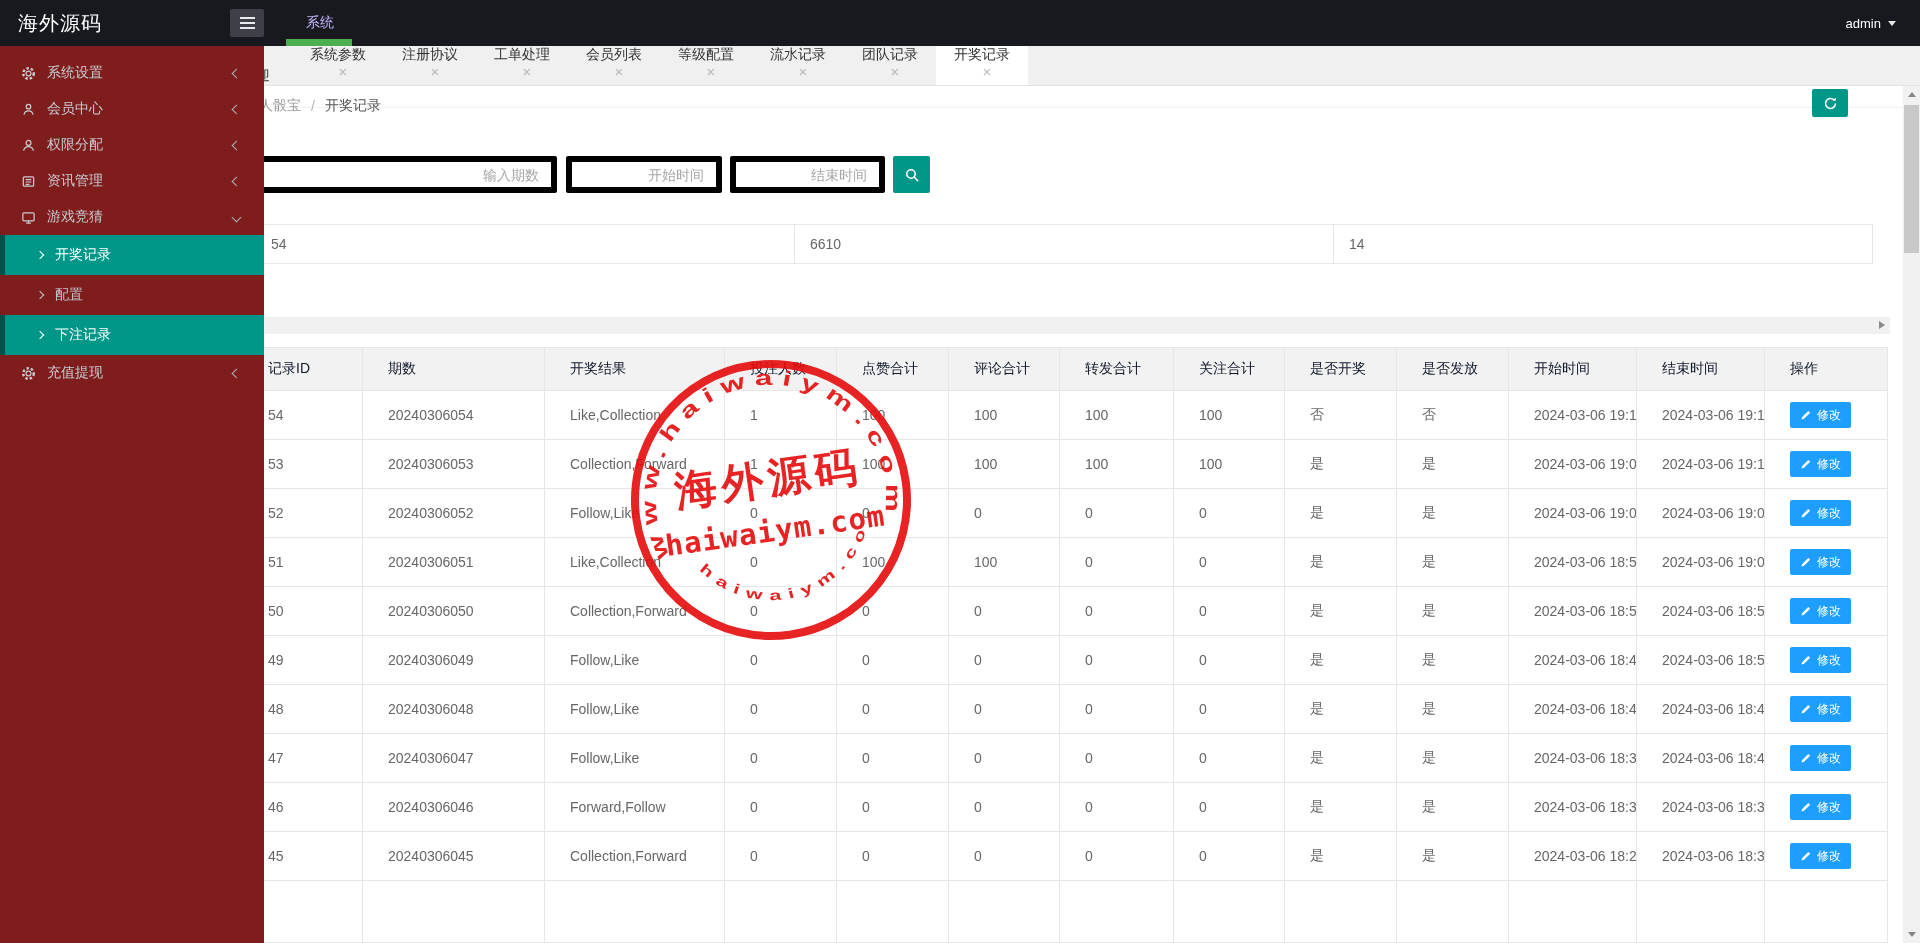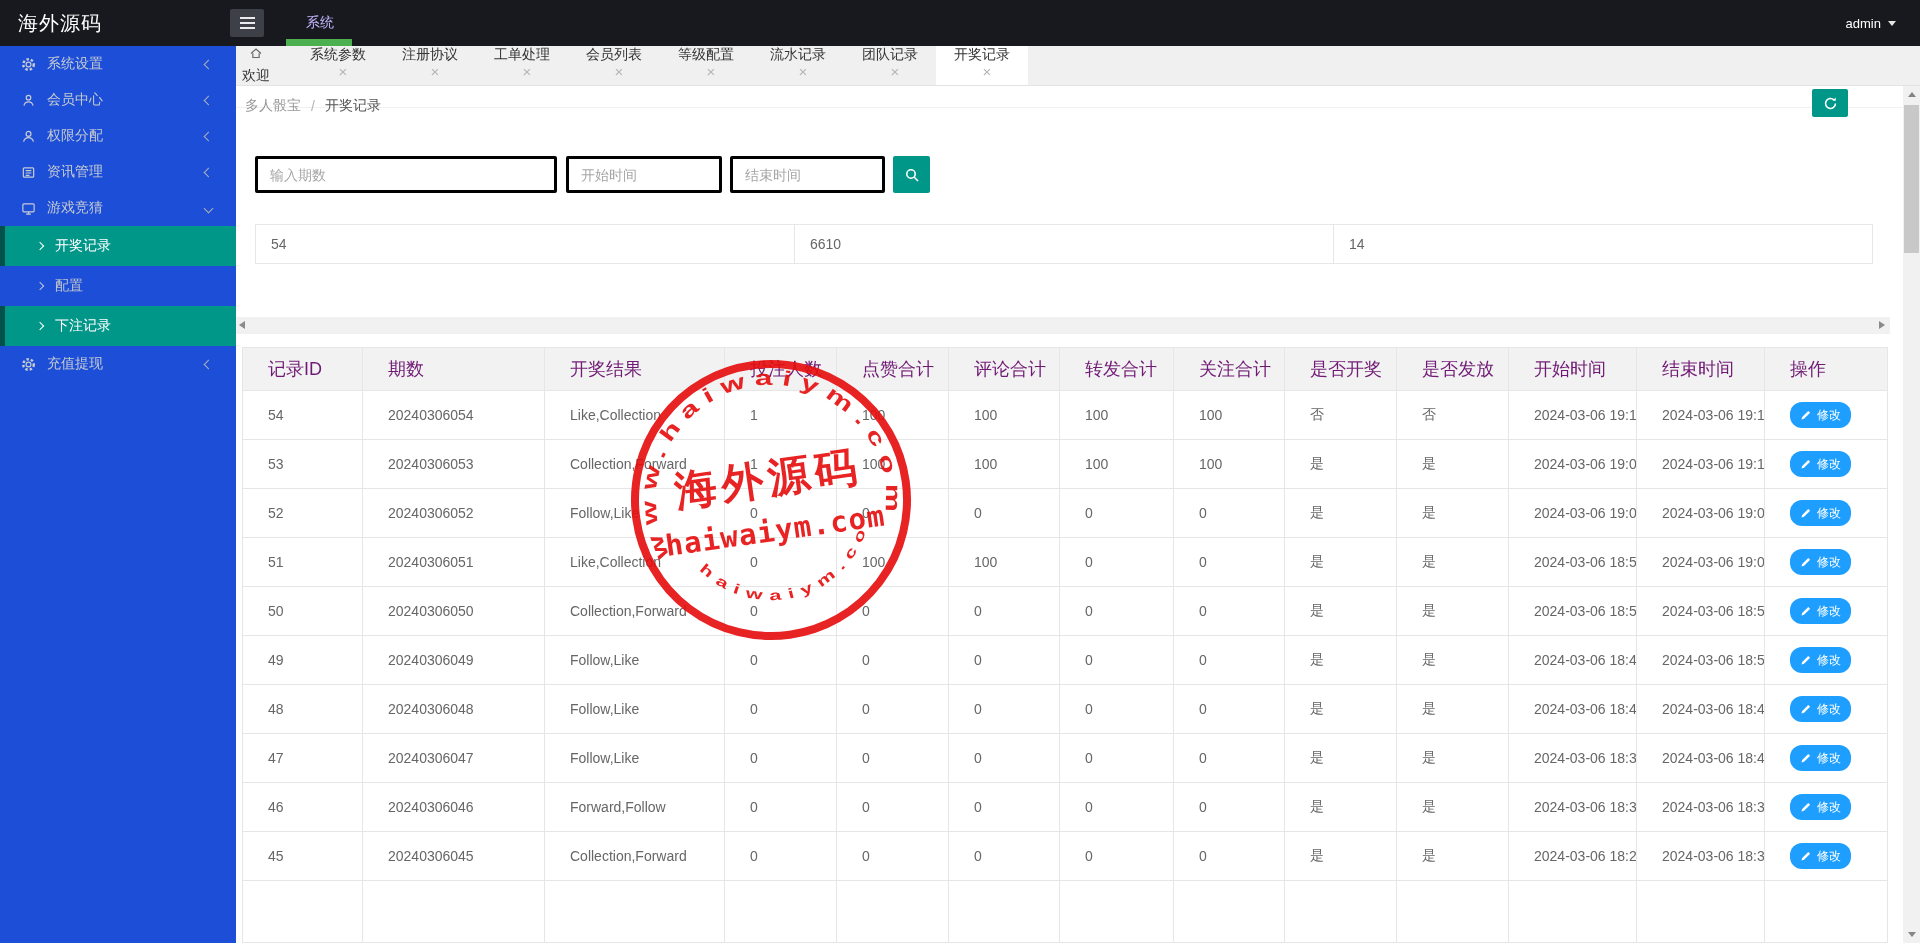--- a/index.html
+++ b/index.html
@@ -17,21 +17,21 @@
   .burger i { display:block; width:15px; height:2px; background:#e8eaed; }
   .nav-sys { position:absolute; left:288px; top:0; width:64px; height:46px; line-height:44px;
     text-align:center; color:#c4b5fd; font-size:14px; cursor:pointer; }
   .nav-underline { position:absolute; left:286px; bottom:0; width:66px; height:7px; background:#4CAF50; }
   .user-box { position:absolute; right:24px; top:0; height:46px; display:flex; align-items:center; gap:7px;
     color:#fff; font-size:13px; cursor:pointer; }
   .caret-down { width:0; height:0; border-left:4px solid transparent; border-right:4px solid transparent;
     border-top:5px solid #e6e6e6; }
 
   
-  .sidebar { position:absolute; left:0; top:46px; width:236px; height:897px; background:#1d4ed8; z-index:20; }
+  .sidebar { position:absolute; left:0; top:46px; width:264px; height:897px; background:#7f1d1d; z-index:20; padding-top:9px; }
   .side-item { position:relative; height:36px; display:flex; align-items:center; padding-left:20px;
     color:#c6cbd2; font-size:14px; cursor:pointer; }
   .sicon { width:16px; height:16px; display:inline-flex; align-items:center; justify-content:center; color:#c6cbd2; }
   .slabel { margin-left:11px; }
   .side-item .chev { position:absolute; right:24px; color:#aab0b8; }
   .side-sub-item { position:relative; height:40px; display:flex; align-items:center; padding-left:37px;
     color:#bfc5cd; font-size:14px; cursor:pointer; }
   .side-sub-item .sub-label { margin-left:12px; }
   .side-sub-item.hl { background:#009688; color:#ffffff; }
   .side-sub-item.hl::before { content:""; position:absolute; left:0; top:0; bottom:0; width:5px; background:rgba(0,0,0,0.45); }
@@ -55,47 +55,47 @@
   .crumb .parent { color:#999; cursor:pointer; }
   .crumb .sep { color:#b5b5b5; }
   .crumb .current { color:#555; }
   .refresh-btn { position:absolute; right:55px; top:3px; width:36px; height:28px; background:#009688;
     border:none; border-radius:2px; display:flex; align-items:center; justify-content:center; cursor:pointer; }
 
   
   .content { position:absolute; left:220px; top:125px; width:1683px; height:818px; background:#fff; overflow:hidden; z-index:4; }
 
   .filter-row { position:absolute; left:35px; top:31px; display:flex; align-items:center; }
-  .f-input { height:37px; border:3px solid #000000; border-radius:2px; padding:0 12px; font-size:14px; color:#666; outline:none; }
+  .f-input { height:37px; border:6px solid #000000; border-radius:2px; padding:0 12px; font-size:14px; color:#666; outline:none;text-align:right; }
   .f-input::placeholder { color:#a6a6a6; }
   .f-period { width:302px; margin-right:9px; }
   .f-start  { width:156px; margin-right:8px; }
   .f-end    { width:155px; margin-right:8px; }
   .search-btn { width:37px; height:37px; background:#009688; border:none; border-radius:2px;
     display:flex; align-items:center; justify-content:center; cursor:pointer; }
 
   .summary { position:absolute; left:35px; top:99px; width:1618px; border-collapse:collapse; table-layout:fixed; }
   .summary th, .summary td { border:1px solid #e7e7e7; height:39px; padding:0 15px; text-align:left;
     font-size:14px; font-weight:400; }
   .summary th { color:#555; }
   .summary td { color:#666; }
 
   .hscroll { position:absolute; left:14px; top:192px; width:1656px; height:17px; background:#f1f1f1; }
   .hs-arrow { position:absolute; top:4px; width:0; height:0; border-top:4.5px solid transparent; border-bottom:4.5px solid transparent; cursor:pointer; }
   .hs-left  { left:5px;  border-right:6px solid #8a8a8a; }
   .hs-right { right:5px; border-left:6px solid #8a8a8a; }
 
   .rec-table { position:absolute; left:22px; top:222px; width:1645px; border-collapse:collapse; table-layout:fixed; }
-  .rec-table th { background:#f2f2f2; height:43px; font-size:18px; font-weight:400; color:#701a75; }
+  .rec-table th { background:#f2f2f2; height:43px; font-size:14px; font-weight:400; color:#0f172a; }
   .rec-table td { height:49px; font-size:14px; color:#666; background:#fff; }
   .rec-table th, .rec-table td { border:1px solid #e6e6e6; text-align:left; padding:0 10px 0 25px;
     overflow:hidden; white-space:nowrap; }
   .rec-table tr.partial td { height:62px; }
   .edit-btn { display:inline-flex; align-items:center; gap:5px; height:26px; padding:0 10px;
-    background:#1E9FFF; color:#fff; font-size:12px; border:none; border-radius:12px; cursor:pointer; }
+    background:#1E9FFF; color:#fff; font-size:12px; border:none; border-radius:2px; cursor:pointer; }
 
   
   .stamp { position:absolute; left:391px; top:215px; width:320px; height:320px; pointer-events:none; opacity:0.9; z-index:6; }
 
   
   .vscroll { position:absolute; right:0; top:86px; width:17px; height:857px; background:#f1f1f1; z-index:40; }
   .vs-btn { position:absolute; left:0; width:17px; height:17px; display:flex; align-items:center; justify-content:center; cursor:pointer; }
   .vs-up { top:0; } .vs-down { bottom:0; }
   .tri-up   { width:0; height:0; border-left:4px solid transparent; border-right:4px solid transparent; border-bottom:5px solid #848484; }
   .tri-down { width:0; height:0; border-left:4px solid transparent; border-right:4px solid transparent; border-top:5px solid #848484; }

